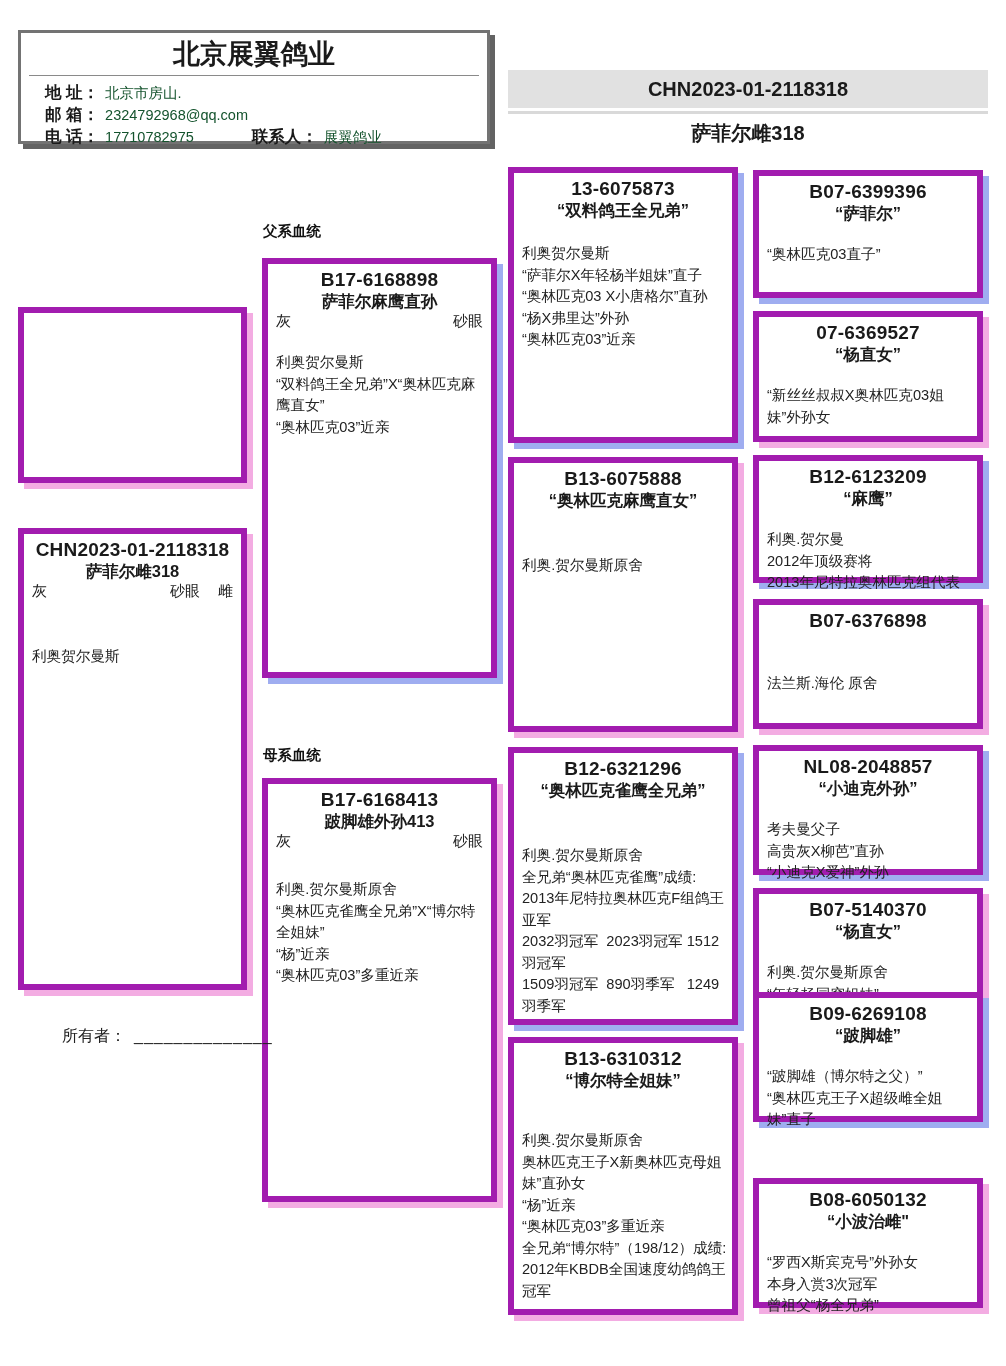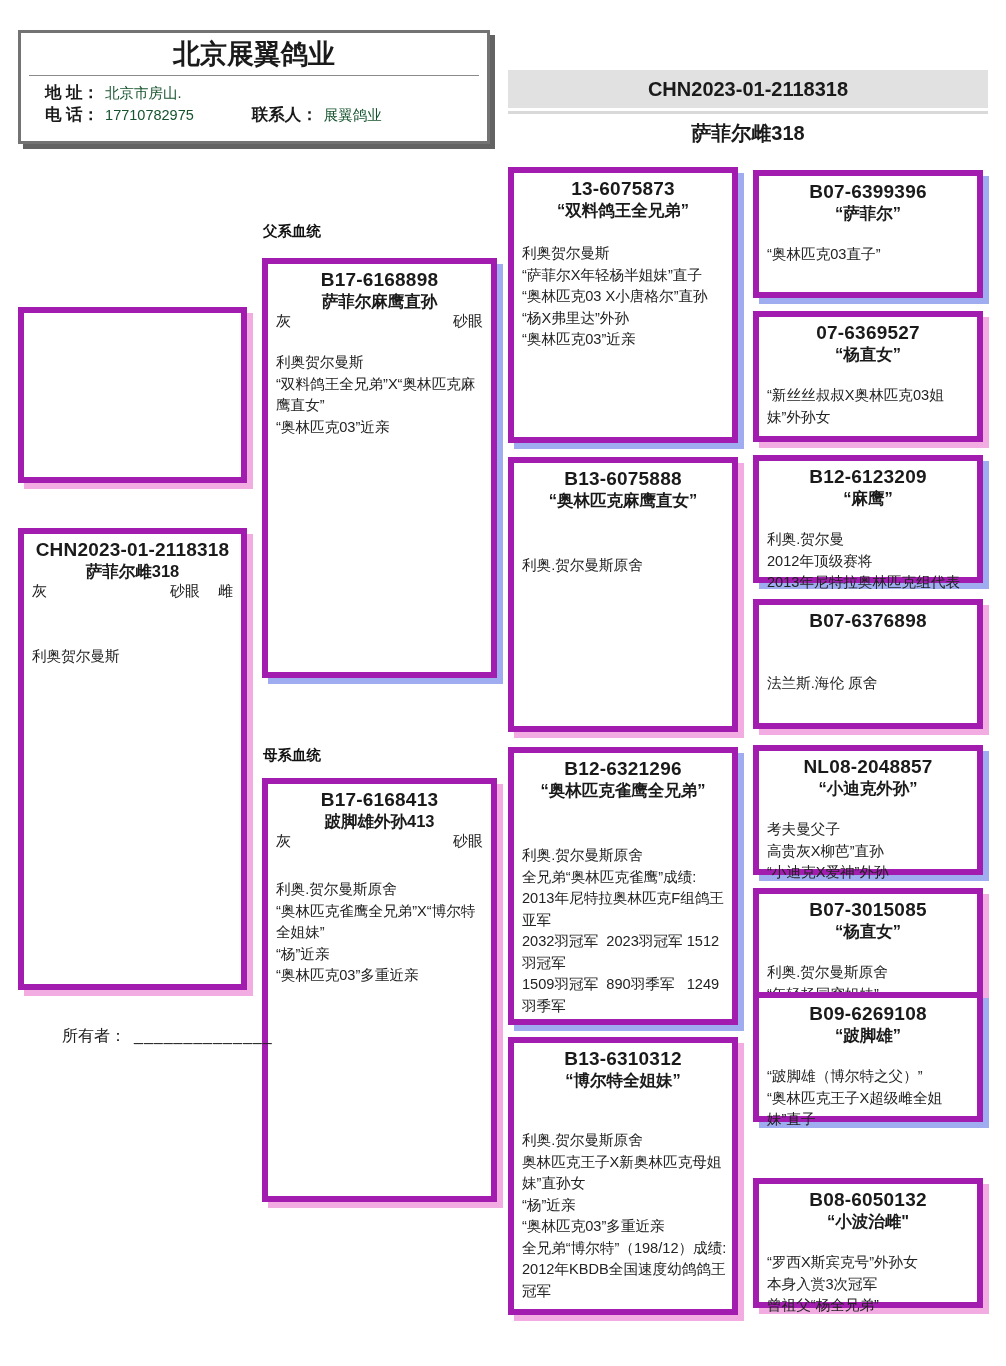--- a/index.html
+++ b/index.html
@@ -80,20 +80,23 @@
 <div class="page">
 
   <div class="hdr">
     <div class="loft-title">北京展翼鸽业</div>
     <div class="hdr-sep"></div>
     <div class="hdr-rows">
       <div class="hrow">
         <span class="hlabel">地 址：</span><span class="hval">北京市房山.</span>
       </div>
       <div class="hrow">
+        <span class="hlabel">邮 箱：</span><span class="hval">2324792968@qq.com</span>
+      </div>
+      <div class="hrow">
         <span class="hlabel">电 话：</span><span class="hval">17710782975</span><span class="hlabel contact">联系人：</span><span class="hval">展翼鸽业</span>
       </div>
     </div>
   </div>
 
   <div class="ringbar">CHN2023-01-2118318</div>
   <div class="ringbar-sep"></div>
   <div class="bird-name">萨菲尔雌318</div>
 
   <div class="blood-label lbl-pat">父系血统</div>
@@ -200,21 +203,21 @@
     <div class="body">法兰斯.海伦 原舍</div>
   </div>
   <div class="box m ggp ggp4">
     <div class="ring">NL08-2048857</div>
     <div class="bname">“小迪克外孙”</div>
     <div class="body">考夫曼父子
 高贵灰X柳芭”直孙
 “小迪克X爱神”外孙</div>
   </div>
   <div class="box f ggp ggp5">
-    <div class="ring">B07-3015085</div>
+    <div class="ring">B07-5140370</div>
     <div class="bname">“杨直女”</div>
     <div class="body">利奥.贺尔曼斯原舍
 “年轻杨同窝姐妹”
 同窝兄弟“年轻杨”入赏4次冠军</div>
   </div>
   <div class="box m ggp ggp6">
     <div class="ring">B09-6269108</div>
     <div class="bname">“跛脚雄”</div>
     <div class="body">“跛脚雄（博尔特之父）”
 “奥林匹克王子X超级雌全姐妹”直子</div>

